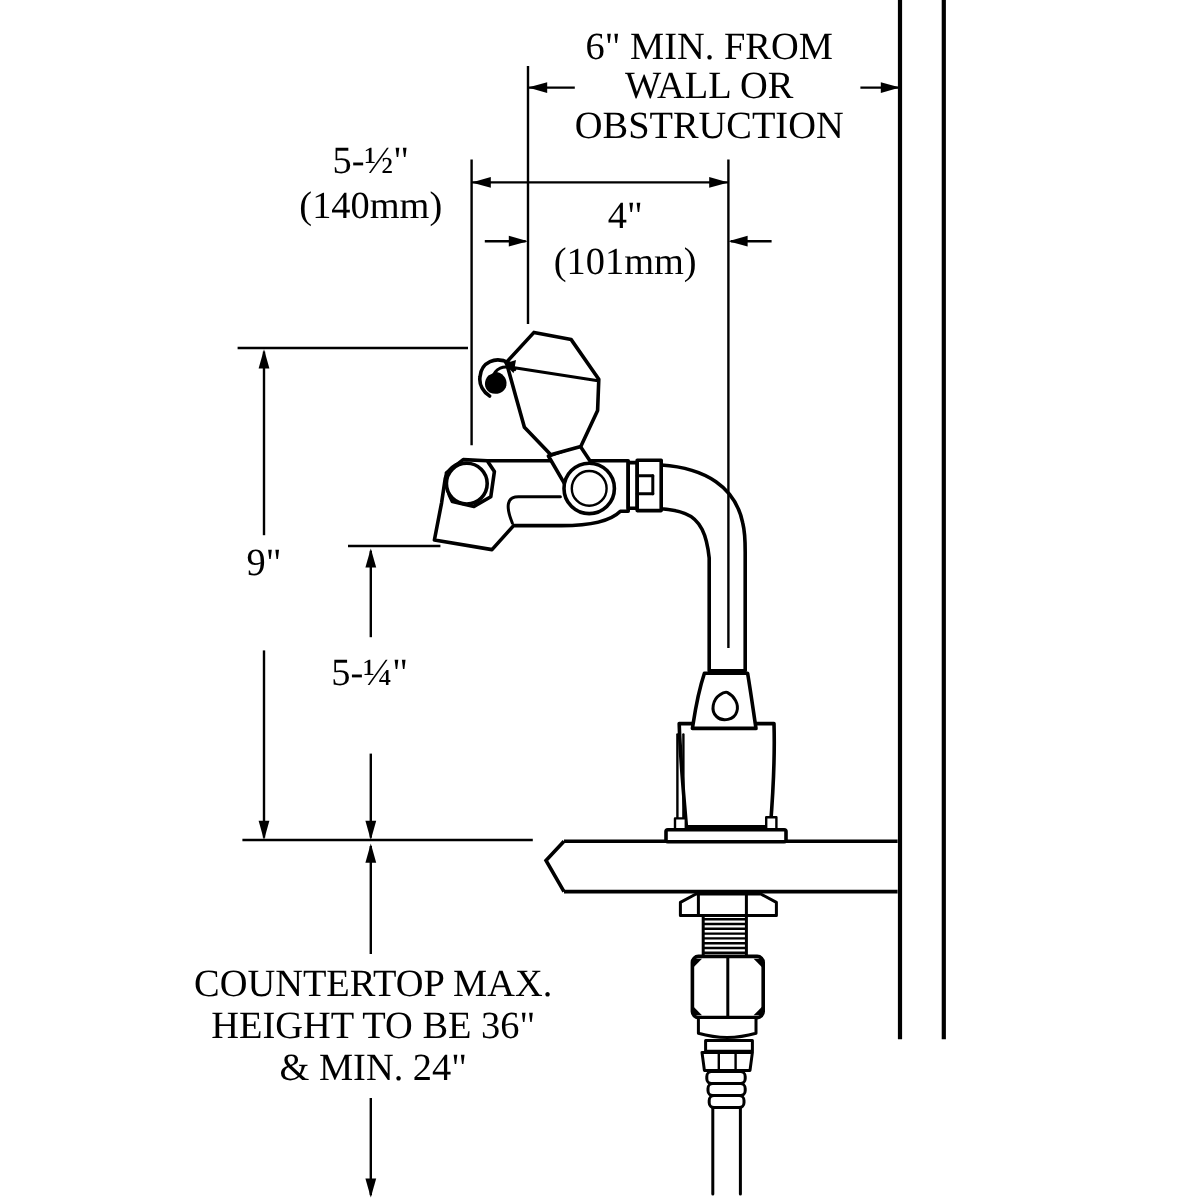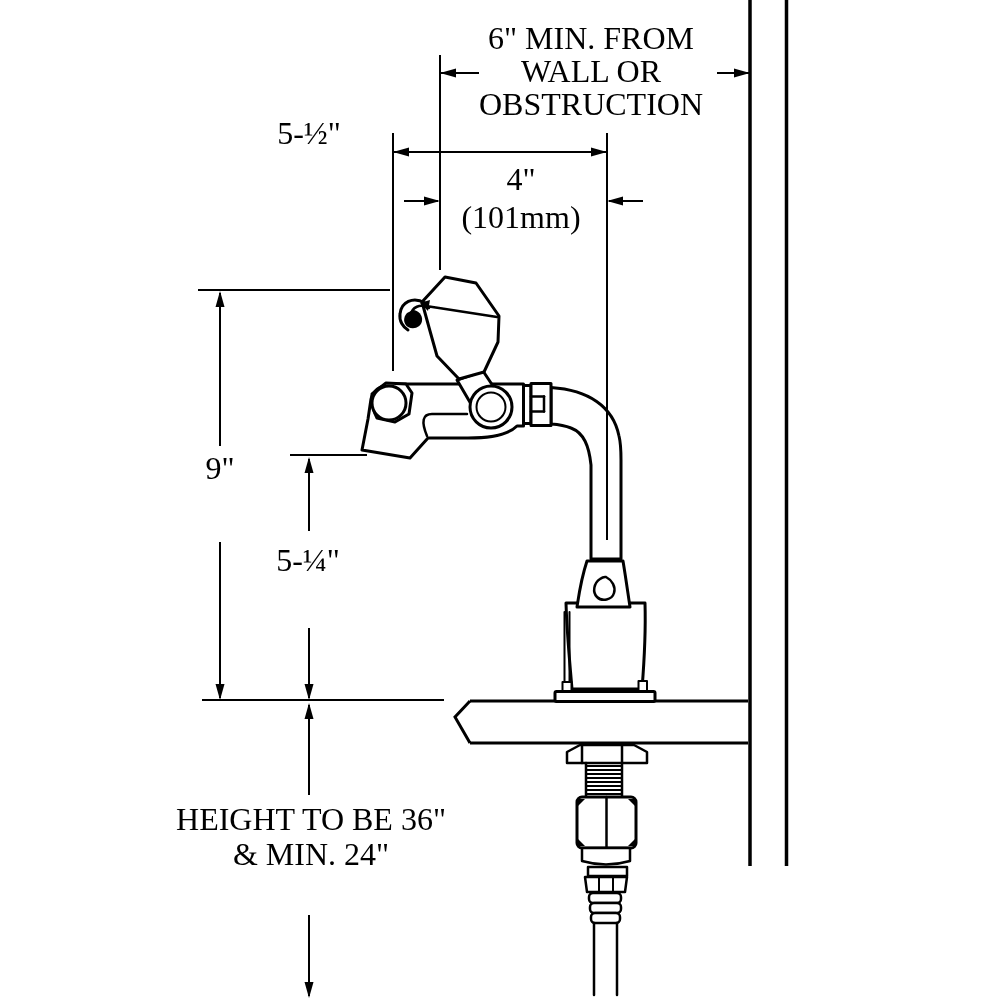--- a/index.html
+++ b/index.html
@@ -188,33 +188,35 @@
   </svg>
 
   <div class="lbl t6">
     <div>6" MIN. FROM</div>
     <div>WALL OR</div>
     <div>OBSTRUCTION</div>
   </div>
 
   <div class="lbl t55">
     <div>5-½"</div>
+    <div>(140mm)</div>
   </div>
 
   <div class="lbl t4">
     <div>4"</div>
     <div>(101mm)</div>
   </div>
 
   <div class="lbl t9">
     <div>9"</div>
   </div>
 
   <div class="lbl t525">
     <div>5-¼"</div>
   </div>
 
   <div class="lbl tct">
+    <div>COUNTERTOP MAX.</div>
     <div>HEIGHT TO BE 36"</div>
     <div>&amp; MIN. 24"</div>
   </div>
 
 </div>
 
 </body></html>

